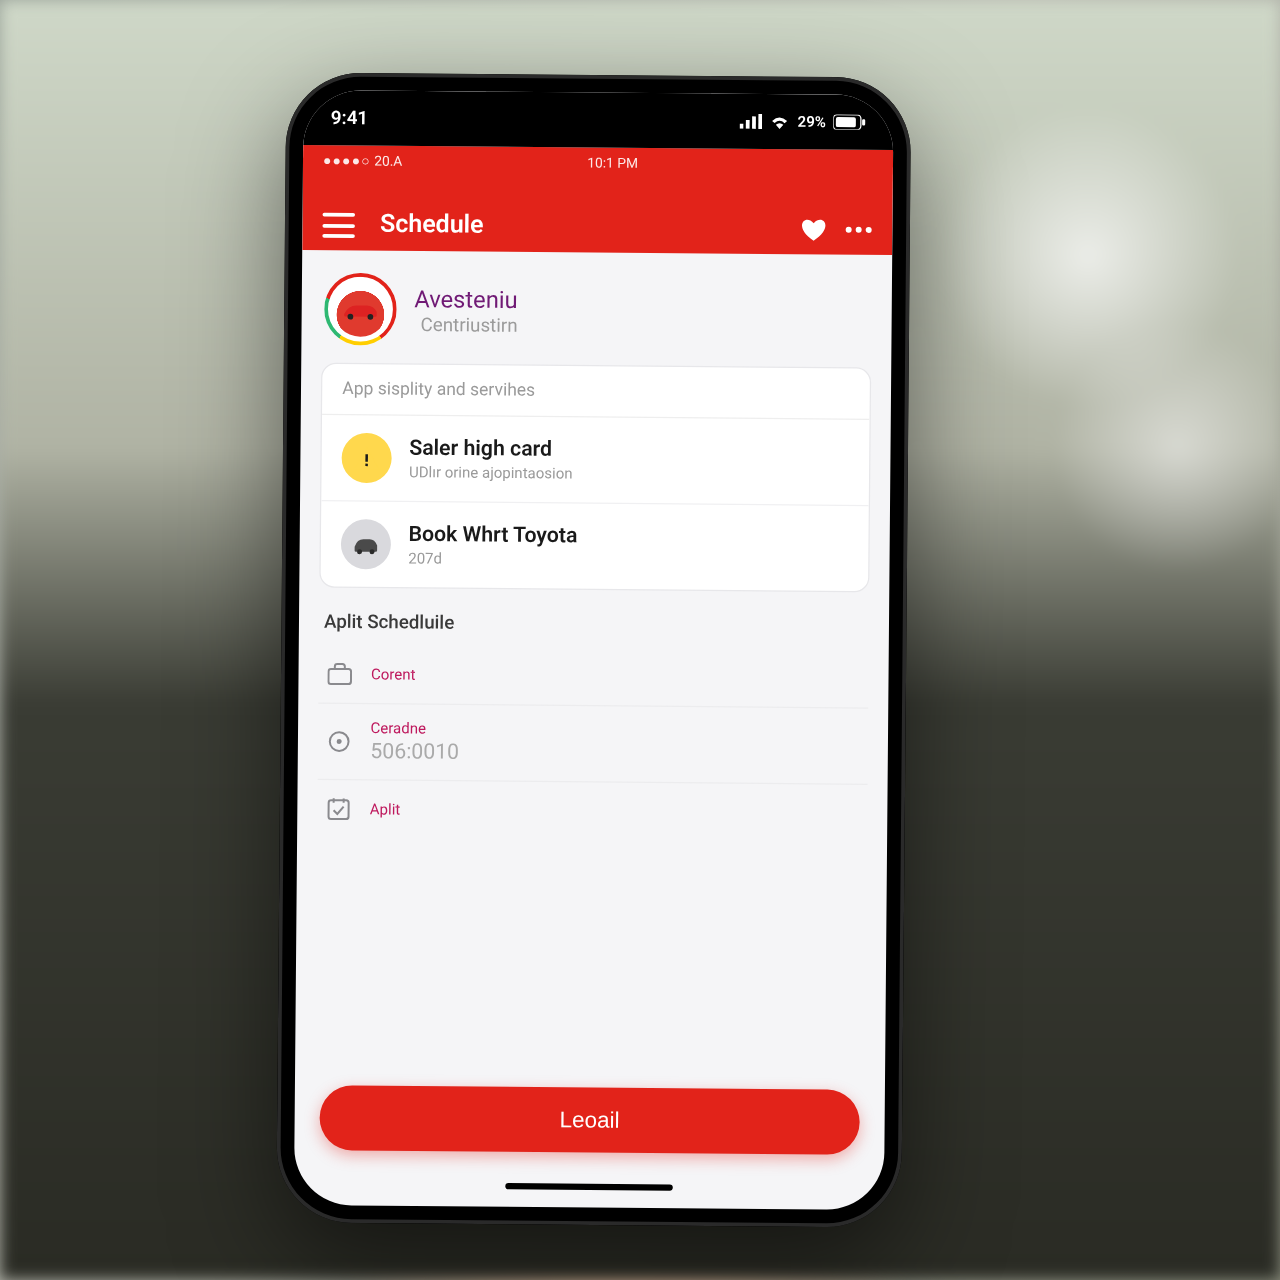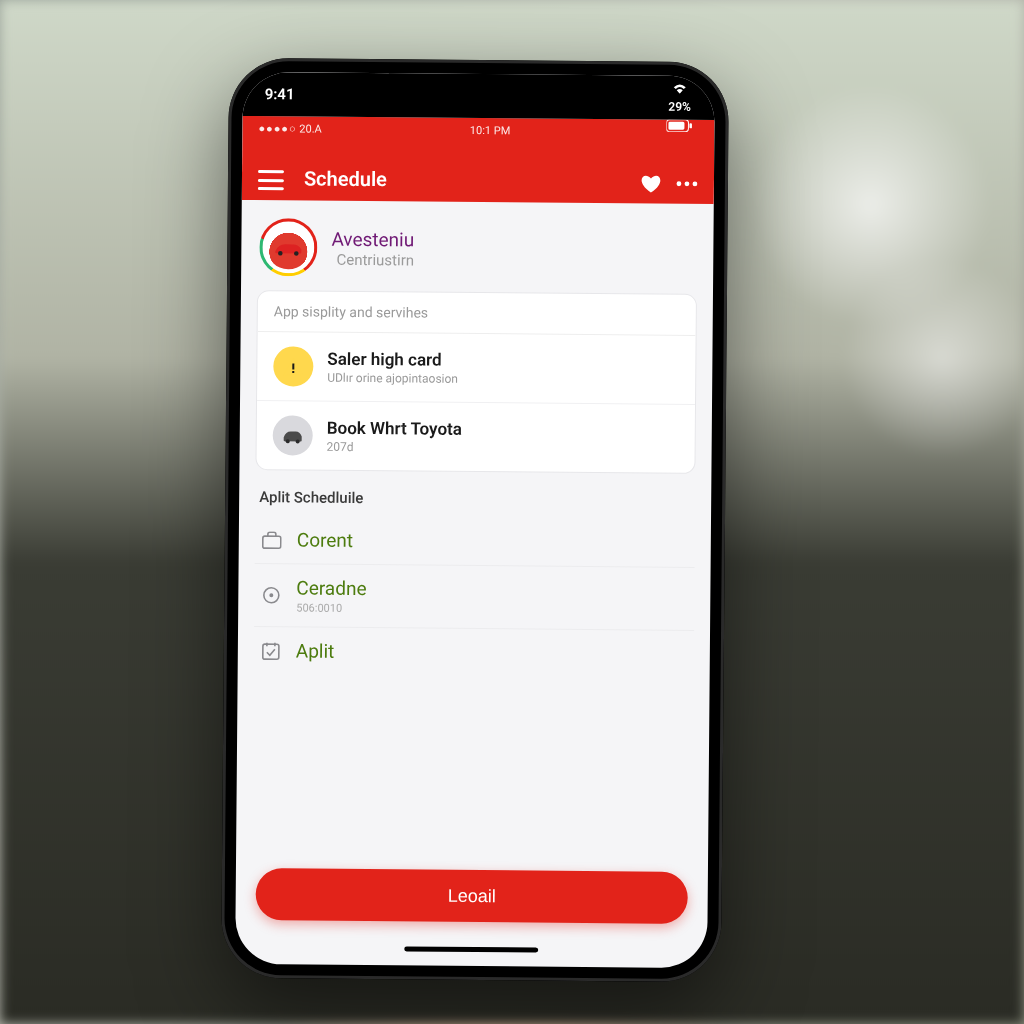--- a/index.html
+++ b/index.html
@@ -47,21 +47,21 @@
   .status-bar {
     position: absolute; top: 0; left: 0; right: 0;
     height: 44px;
     background: #000;
     color: #fff;
     display: flex; align-items: center; justify-content: space-between;
     padding: 0 22px;
     font-size: 15px; font-weight: 600;
     z-index: 40;
   }
-  .status-right { display: flex; align-items: center; gap: 6px; font-size: 12px; flex-direction: column; }
+  .status-right { display: flex; align-items: center; gap: 6px; font-size: 12px; }
   .signal-icon, .wifi-icon, .battery-icon { display: inline-block; }
   .signal-icon svg, .wifi-icon svg, .battery-icon svg { display: block; }
 
   
   .app-header {
     position: absolute; top: 44px; left: 0; right: 0;
     height: 84px;
     background: #e2231a;
     color: #fff;
     display: flex; align-items: flex-end;
@@ -148,22 +148,22 @@
 
   .list-item {
     display:flex; align-items:center; gap:14px;
     padding: 12px 6px;
   }
   .list-item + .list-item { border-top: 1px solid #ececee; }
   .small-icon {
     width: 22px; height: 22px; color: #8a8a8e;
     display:flex; align-items:center; justify-content:center;
   }
-  .list-item .label { font-size: 19px; color: #4d7c0f; }
-  .list-item .sub { font-size: 11px; color: #aaa; margin-top: 2px; }
+  .list-item .label { font-size: 12px; color: #be185d; }
+  .list-item .sub { font-size: 17px; color: #aaa; margin-top: 2px; }
 
   .cta {
     position: absolute; left: 20px; right: 20px; bottom: 44px;
     height: 52px;
     background: #e2231a;
     color: #fff;
     border: none; border-radius: 26px;
     font-size: 18px; font-weight: 500;
     display:flex; align-items:center; justify-content:center;
     box-shadow: 0 4px 12px rgba(226,35,26,0.35);

